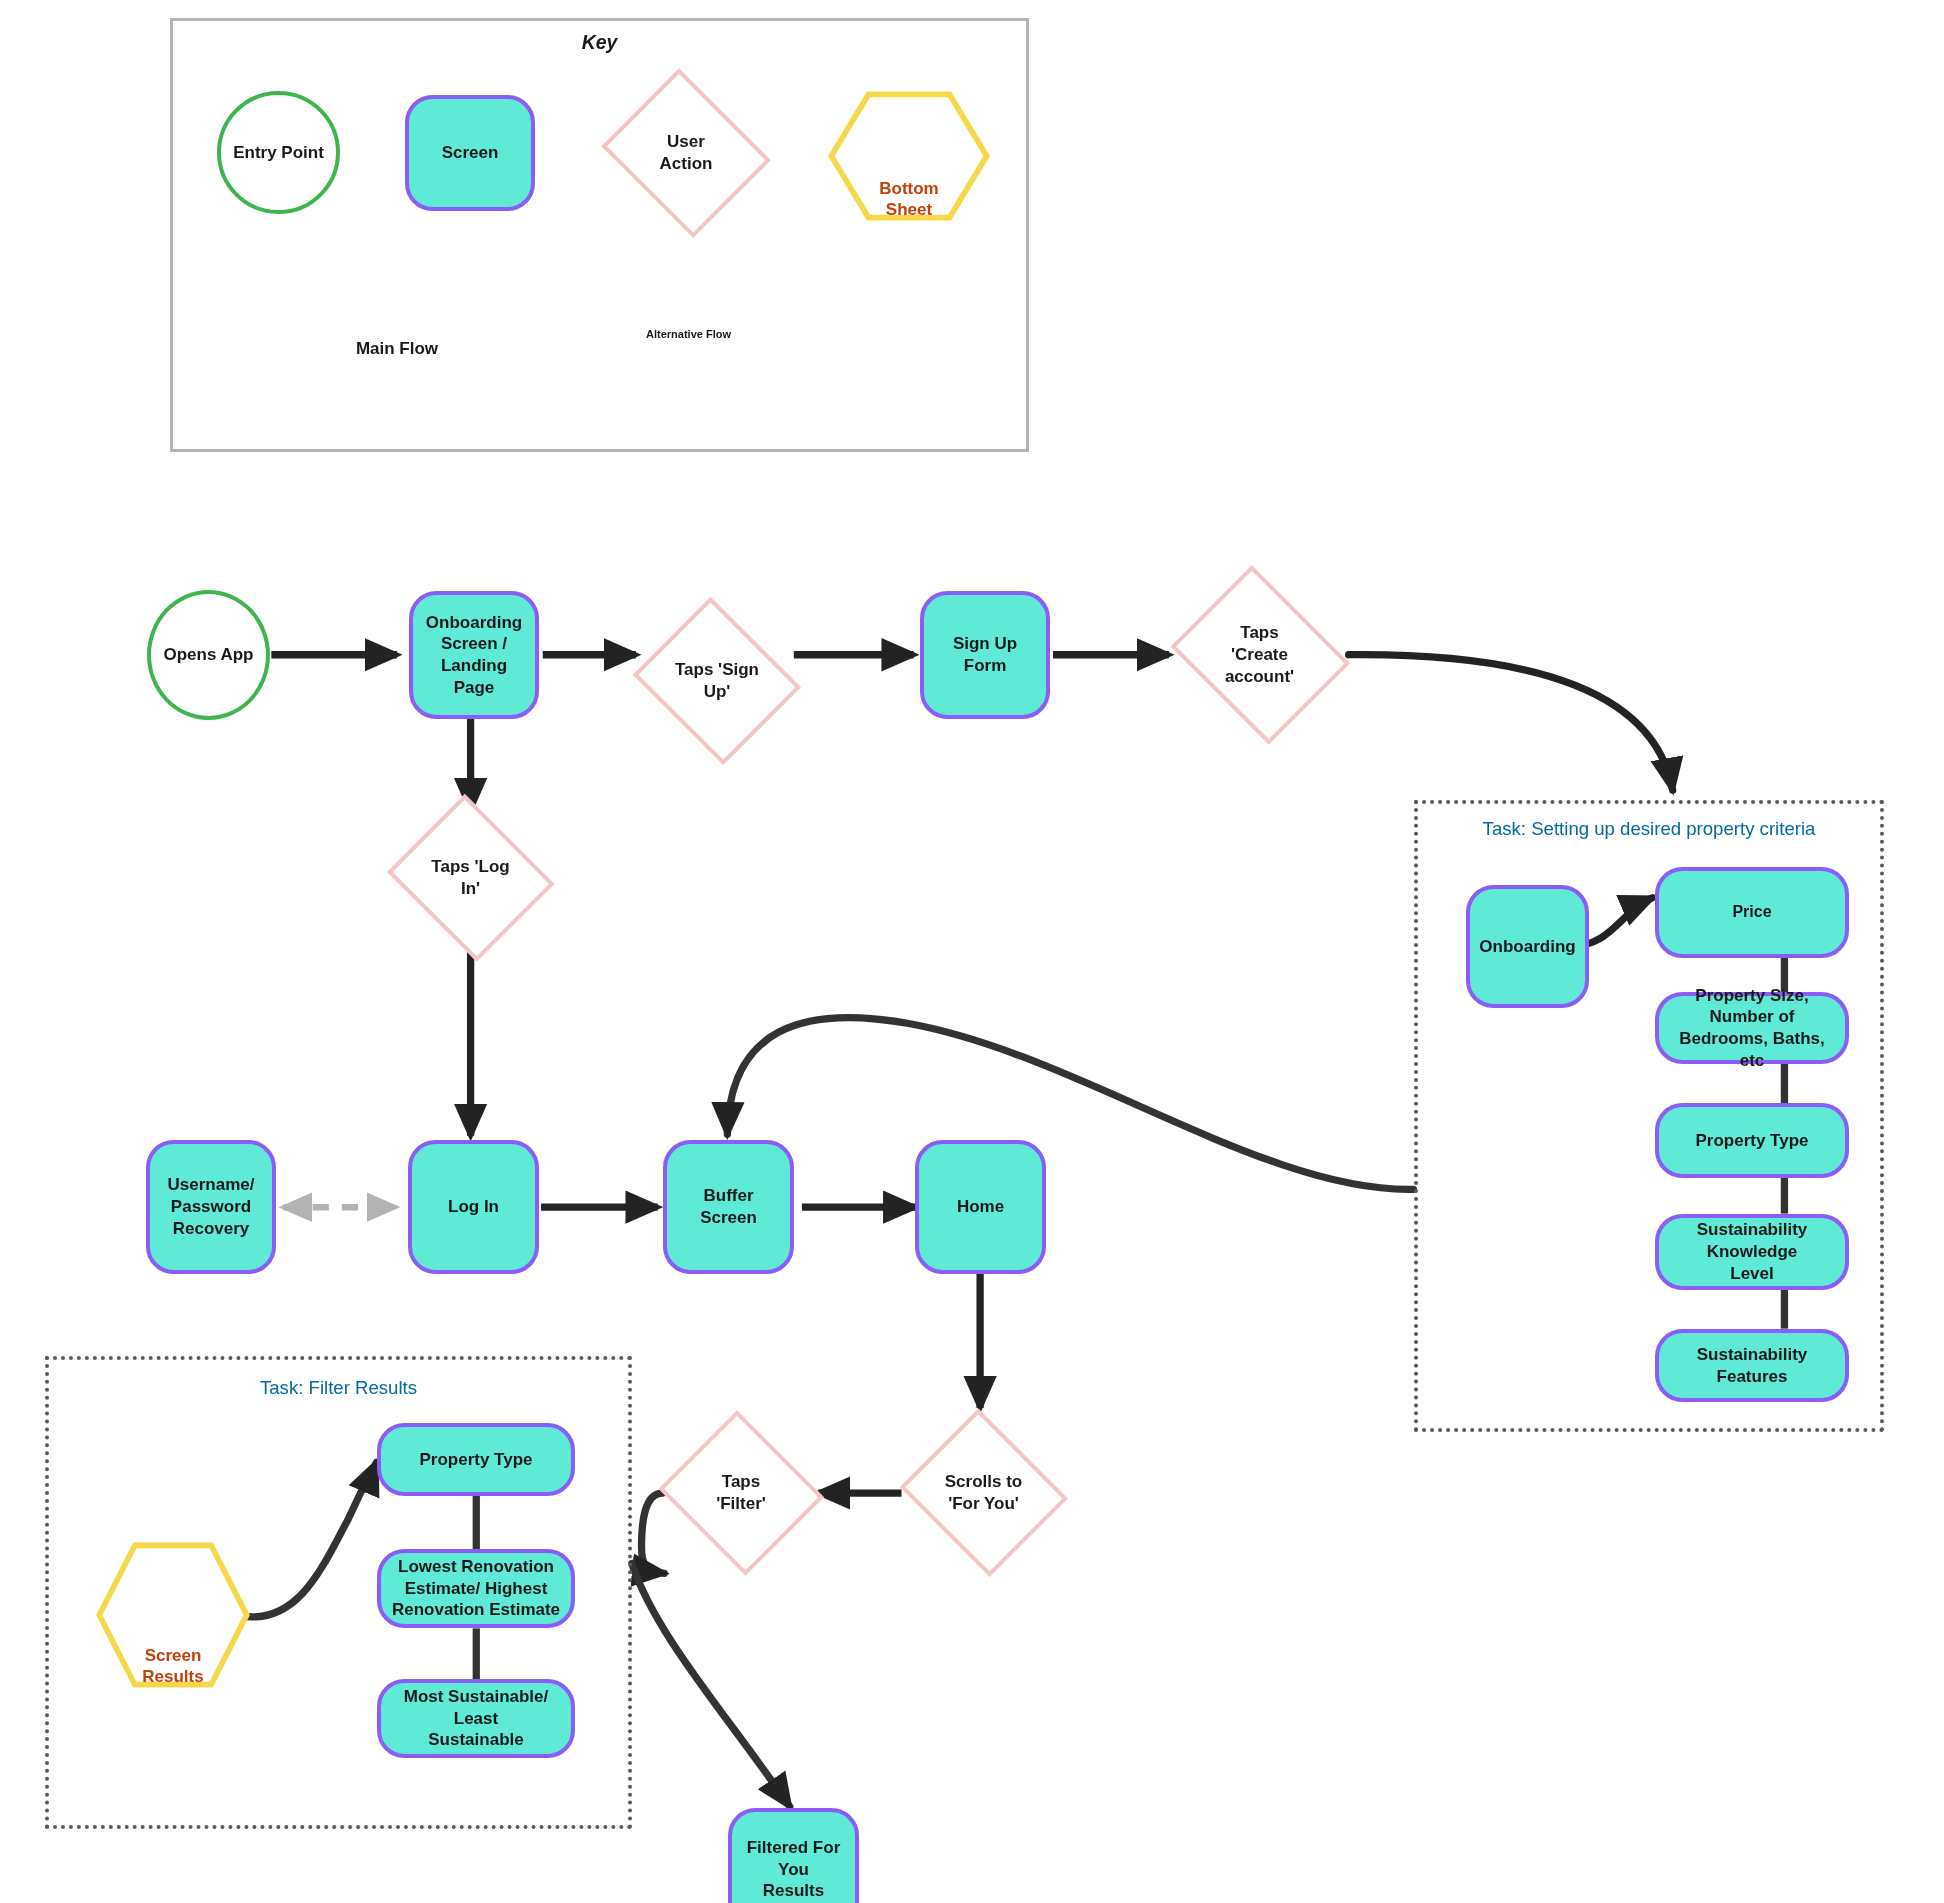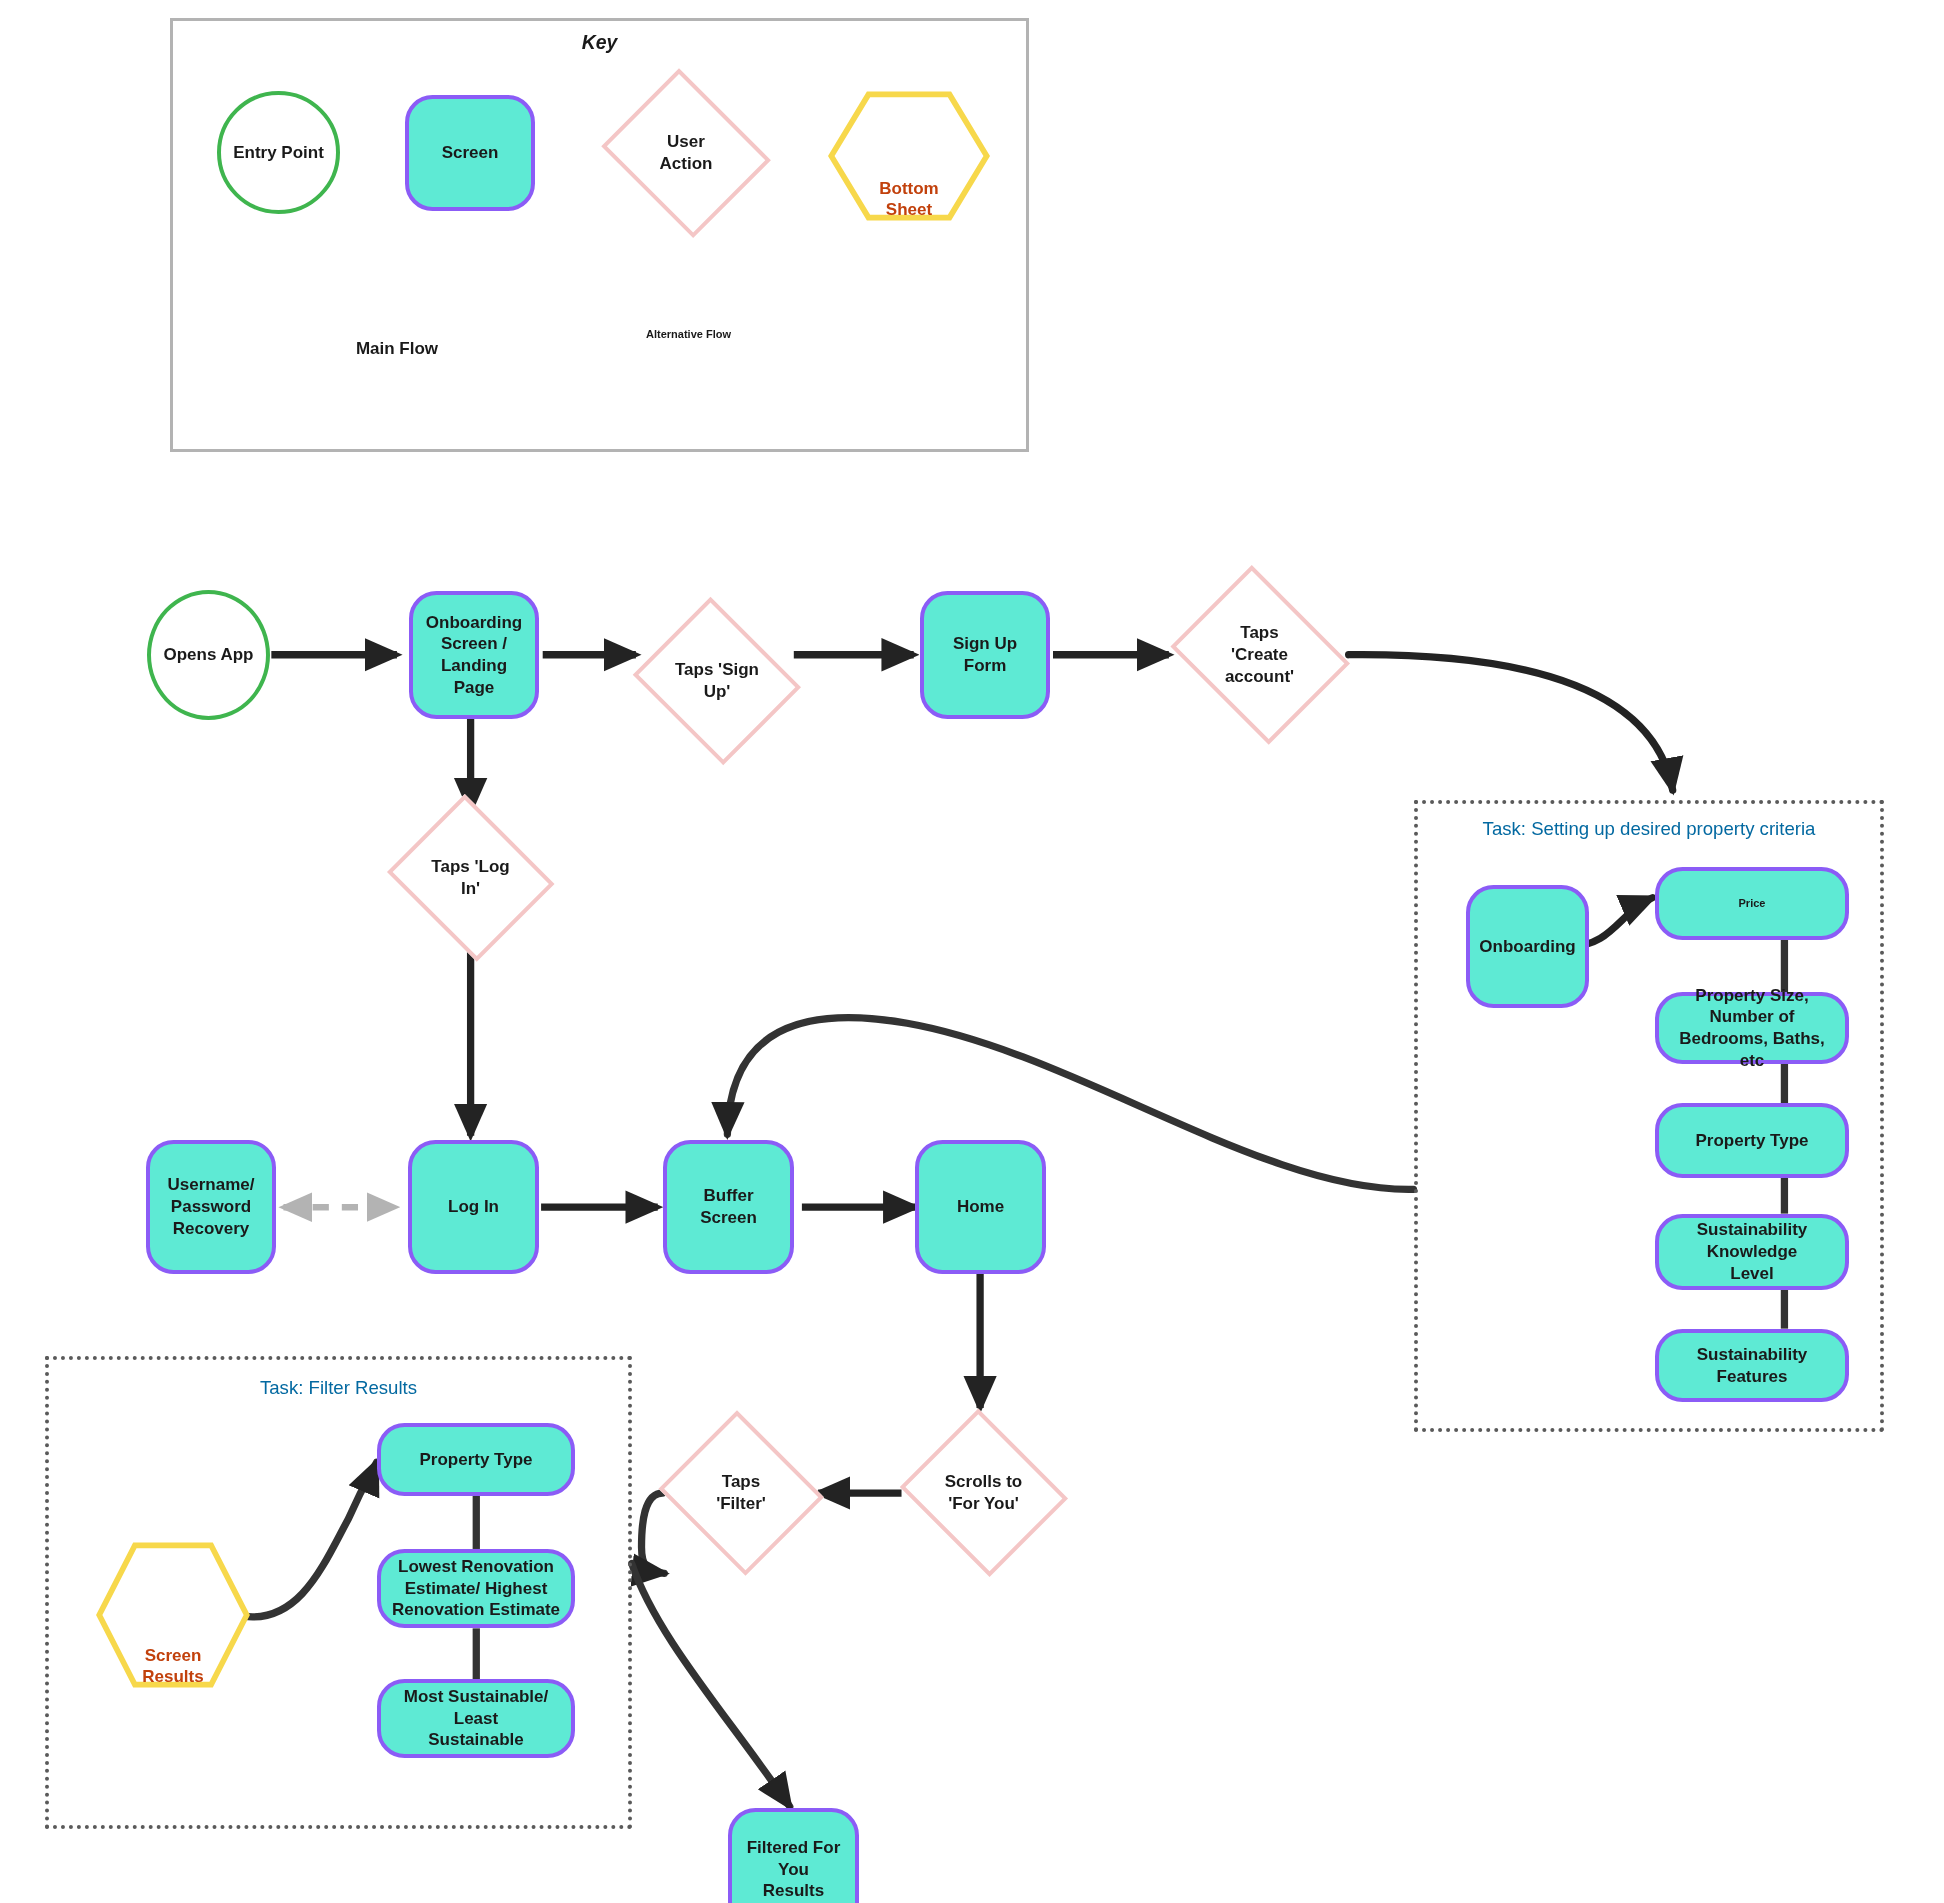--- a/index.html
+++ b/index.html
@@ -310,21 +310,21 @@
     <span class="lbl">Home</span>
   </div>
 
   <div class="taskbox" style="left:1414px; top:800px; width:470px; height:632px;"></div>
   <div class="tasktitle" style="left:1414px; top:818px; width:470px; font-size:18.6px;">Task: Setting up desired property criteria</div>
 
   <div class="node screen" style="left:1466px; top:885px; width:123px; height:123px; font-size:17px;">
     <span class="lbl">Onboarding</span>
   </div>
 
-  <div class="node screen" style="left:1655px; top:867px; width:194px; height:73px; font-size:11px;">
+  <div class="node screen" style="left:1655px; top:867px; width:194px; height:91px; font-size:16px;">
     <span class="lbl">Price</span>
   </div>
 
   <div class="node screen" style="left:1655px; top:992px; width:194px; height:72px; font-size:17px;justify-content:center;">
     <span class="lbl">
       <span>Property Size, Number of</span><br>
       <span>Bedrooms, Baths, etc</span>
     </span>
   </div>
 

